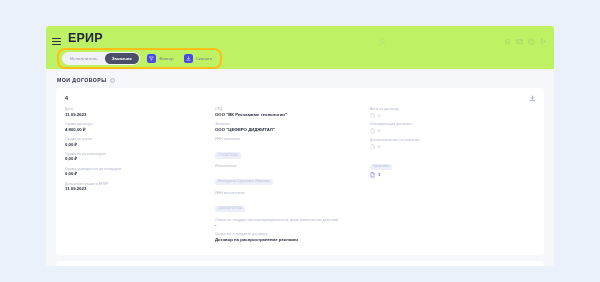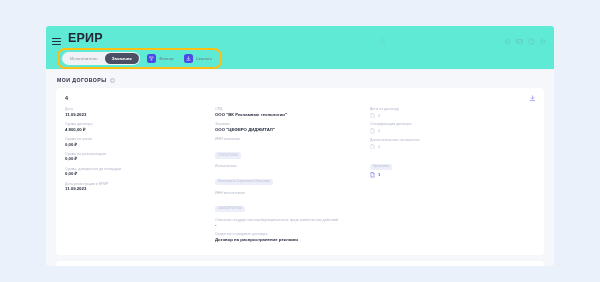--- a/index.html
+++ b/index.html
@@ -12,21 +12,21 @@
   .app-window {
     position: absolute;
     left: 46px; top: 26px;
     width: 508px; height: 240px;
     background: #f6f7fb;
     border-radius: 3px;
     overflow: hidden;
   }
   
   .header {
-    background: #5eead4;
+    background: #bef264;
     height: 44px;
     position: relative;
     border-bottom: 1px solid #f2f3f7;
   }
   .burger {
     position: absolute; left: 6px; top: 12px;
     width: 9px; height: 7px;
     display: flex; flex-direction: column; justify-content: space-between;
   }
   .burger span { display: block; height: 1px; background: #2b2f44; border-radius: 1px; }

